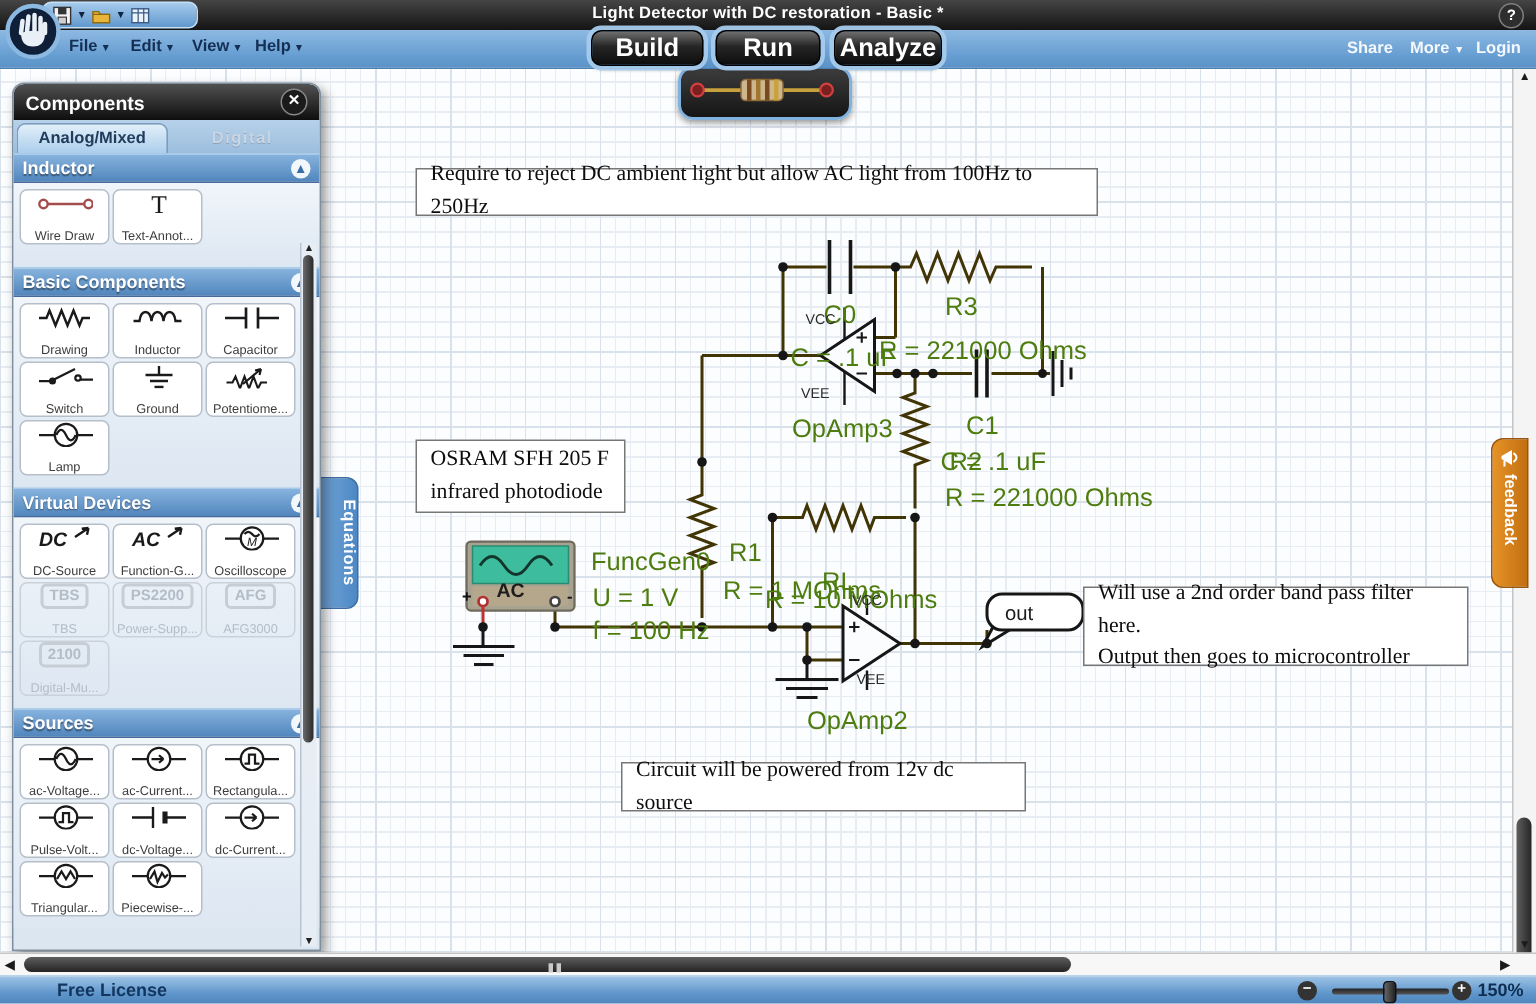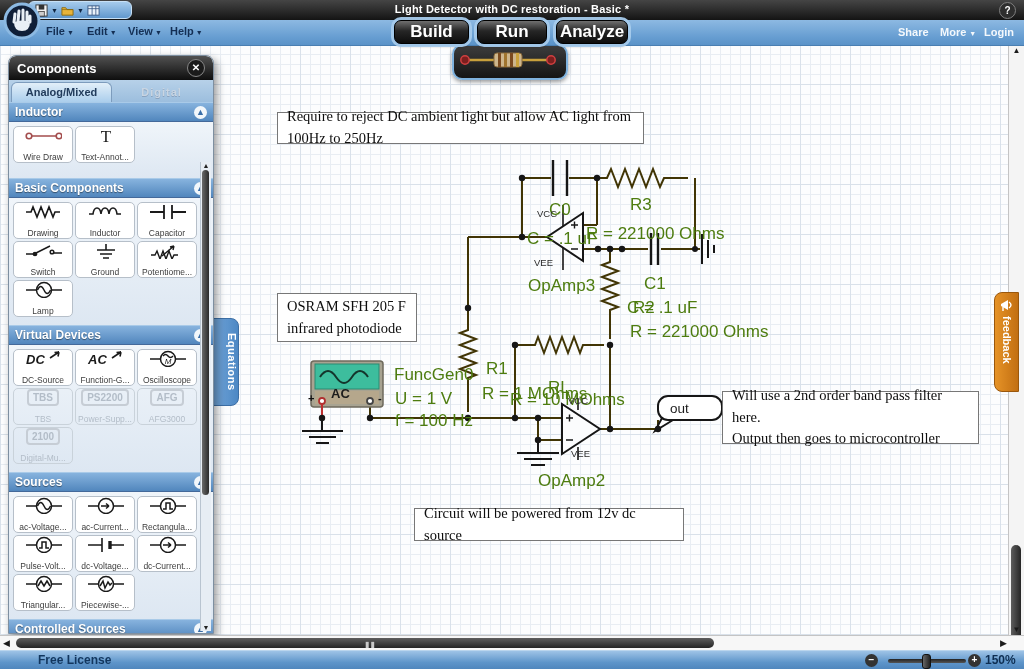--- a/index.html
+++ b/index.html
@@ -536,24 +536,20 @@
         <span class="cl">Triangular...</span>
       </div>
     <div class="card">
         <svg>
           <use href="#ic-pw"></use>
         </svg>
         <span class="cl">Piecewise-...</span>
       </div>
   </div>
 
-  <div class="sec-h">
-    <span class="t">Controlled Sources</span>
-    <span class="arr">▲</span>
-    </div>
 
   <div class="pscroll">
     <span class="sarr" style="top:0">▲</span>
     <div class="pthumb"></div>
     <span class="sarr" style="bottom:0">▼</span>
   </div>
 </div>
 
 <div class="eqtab">Equations</div>
 <div class="fbtab">
@@ -579,21 +575,21 @@
 
 <div class="statusbar">
   <span class="license">Free License</span>
   <span class="zoomico" style="left:865px">−</span>
   <div class="ztrack"></div>
   <div class="zthumb"></div>
   <span class="zoomico" style="left:968px">+</span>
   <span class="zoomlabel">150%</span>
 </div>
 
-<div class="anno" style="left: 277px; top: 112px; width: 367px; height: 32px;">
+<div class="anno" style="left: 277px; top: 112px; width: 455px; height: 32px;">
     <div>Require to reject DC ambient light but allow AC light from 100Hz to 250Hz</div>
   </div>
 <div class="anno" style="left: 277px; top: 293px; width: 140px; height: 49px;">
     <div>OSRAM  SFH 205 F</div>
     <div>infrared photodiode</div>
   </div>
 <div class="anno" style="left: 722px; top: 391px; width: 257px; height: 53px;">
     <div>Will use a 2nd order band pass filter here.</div>
     <div>Output then goes to microcontroller</div>
   </div>

